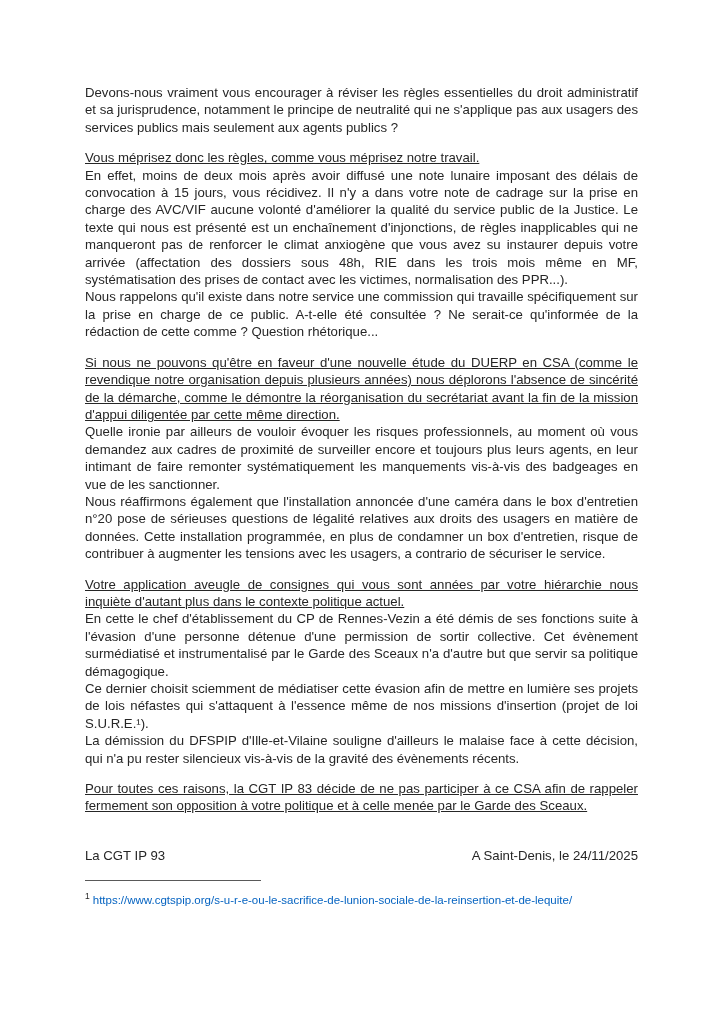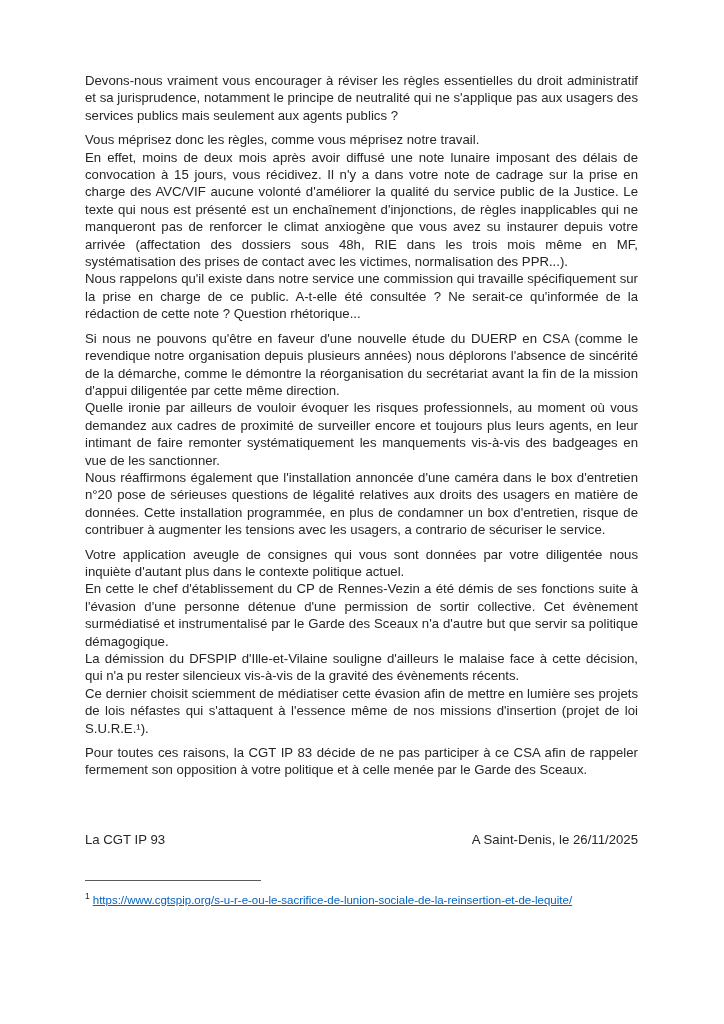--- a/index.html
+++ b/index.html
@@ -12,36 +12,37 @@
     width: 724px;
     height: 1024px;
     background: #ffffff;
     font-family: "Liberation Sans", sans-serif;
     color: #262626;
     overflow: hidden;
   }
   .content {
     position: absolute;
     left: 85px;
-    top: 72px;
+    top: 84px;
     width: 553px;
     font-size: 13.2px;
     line-height: 17.4px;
     text-align: justify;
   }
   .content p {
     margin: 0;
   }
   .content p.gap {
-    margin-top: 7px;
+    margin-top: 13px;
+    text-decoration: underline;
   }
   .signature-row {
     display: flex;
     justify-content: space-between;
-    margin-top: 52px;
+    margin-top: 32px;
     text-align: center;
   }
   .footnote {
     position: absolute;
     left: 85px;
     top: 880px;
     width: 553px;
     font-size: 11.5px;
     line-height: 15px;
   }
@@ -52,46 +53,45 @@
     margin-bottom: 8px;
   }
   .footnote-marker {
     font-size: 8.5px;
     vertical-align: super;
     color: #262626;
     margin-right: 3px;
   }
   .footnote-link {
     color: #0563c1;
-    text-decoration: underline;
     cursor: pointer;
     word-break: break-all;
   }
 </style>
 </head>
 <body>
 
 <div class="page">
   <div class="content">
     <p>Devons-nous vraiment vous encourager à réviser les règles essentielles du droit administratif et sa jurisprudence, notamment le principe de neutralité qui ne s'applique pas aux usagers des services publics mais seulement aux agents publics ?</p>
     <p class="gap">Vous méprisez donc les règles, comme vous méprisez notre travail.</p>
     <p>En effet, moins de deux mois après avoir diffusé une note lunaire imposant des délais de convocation à 15 jours, vous récidivez. Il n'y a dans votre note de cadrage sur la prise en charge des AVC/VIF aucune volonté d'améliorer la qualité du service public de la Justice. Le texte qui nous est présenté est un enchaînement d'injonctions, de règles inapplicables qui ne manqueront pas de renforcer le climat anxiogène que vous avez su instaurer depuis votre arrivée (affectation des dossiers sous 48h, RIE dans les trois mois même en MF, systématisation des prises de contact avec les victimes, normalisation des PPR...).</p>
-    <p>Nous rappelons qu'il existe dans notre service une commission qui travaille spécifiquement sur la prise en charge de ce public. A-t-elle été consultée ? Ne serait-ce qu'informée de la rédaction de cette note ? Question rhétorique...</p>
+    <p>Nous rappelons qu'il existe dans notre service une commission qui travaille spécifiquement sur la prise en charge de ce public. A-t-elle été consultée ? Ne serait-ce qu'informée de la rédaction de cette comme ? Question rhétorique...</p>
     <p class="gap">Si nous ne pouvons qu'être en faveur d'une nouvelle étude du DUERP en CSA (comme le revendique notre organisation depuis plusieurs années) nous déplorons l'absence de sincérité de la démarche, comme le démontre la réorganisation du secrétariat avant la fin de la mission d'appui diligentée par cette même direction.</p>
     <p>Quelle ironie par ailleurs de vouloir évoquer les risques professionnels, au moment où vous demandez aux cadres de proximité de surveiller encore et toujours plus leurs agents, en leur intimant de faire remonter systématiquement les manquements vis-à-vis des badgeages en vue de les sanctionner.</p>
     <p>Nous réaffirmons également que l'installation annoncée d'une caméra dans le box d'entretien n°20 pose de sérieuses questions de légalité relatives aux droits des usagers en matière de données. Cette installation programmée, en plus de condamner un box d'entretien, risque de contribuer à augmenter les tensions avec les usagers, a contrario de sécuriser le service.</p>
-    <p class="gap">Votre application aveugle de consignes qui vous sont données par votre diligentée nous inquiète d'autant plus dans le contexte politique actuel.</p>
+    <p class="gap">Votre application aveugle de consignes qui vous sont années par votre hiérarchie nous inquiète d'autant plus dans le contexte politique actuel.</p>
     <p>En cette le chef d'établissement du CP de Rennes-Vezin a été démis de ses fonctions suite à l'évasion d'une personne détenue d'une permission de sortir collective. Cet évènement surmédiatisé et instrumentalisé par le Garde des Sceaux n'a d'autre but que servir sa politique démagogique.</p>
+    <p>Ce dernier choisit sciemment de médiatiser cette évasion afin de mettre en lumière ses projets de lois néfastes qui s'attaquent à l'essence même de nos missions d'insertion (projet de loi S.U.R.E.¹).</p>
     <p>La démission du DFSPIP d'Ille-et-Vilaine souligne d'ailleurs le malaise face à cette décision, qui n'a pu rester silencieux vis-à-vis de la gravité des évènements récents.</p>
-    <p>Ce dernier choisit sciemment de médiatiser cette évasion afin de mettre en lumière ses projets de lois néfastes qui s'attaquent à l'essence même de nos missions d'insertion (projet de loi S.U.R.E.¹).</p>
     <p class="gap">Pour toutes ces raisons, la CGT IP 83 décide de ne pas participer à ce CSA afin de rappeler fermement son opposition à votre politique et à celle menée par le Garde des Sceaux.</p>
 
     <div class="signature-row">
       <span>La CGT IP 93</span>
-      <span>A Saint-Denis, le 26/11/2025</span>
+      <span>A Saint-Denis, le 24/11/2025</span>
     </div>
   </div>
 
   <div class="footnote">
     <div class="footnote-rule"></div>
     <div>
       <span class="footnote-marker">1</span><a class="footnote-link">https://www.cgtspip.org/s-u-r-e-ou-le-sacrifice-de-lunion-sociale-de-la-reinsertion-et-de-lequite/</a>
     </div>
   </div>
 </div>

